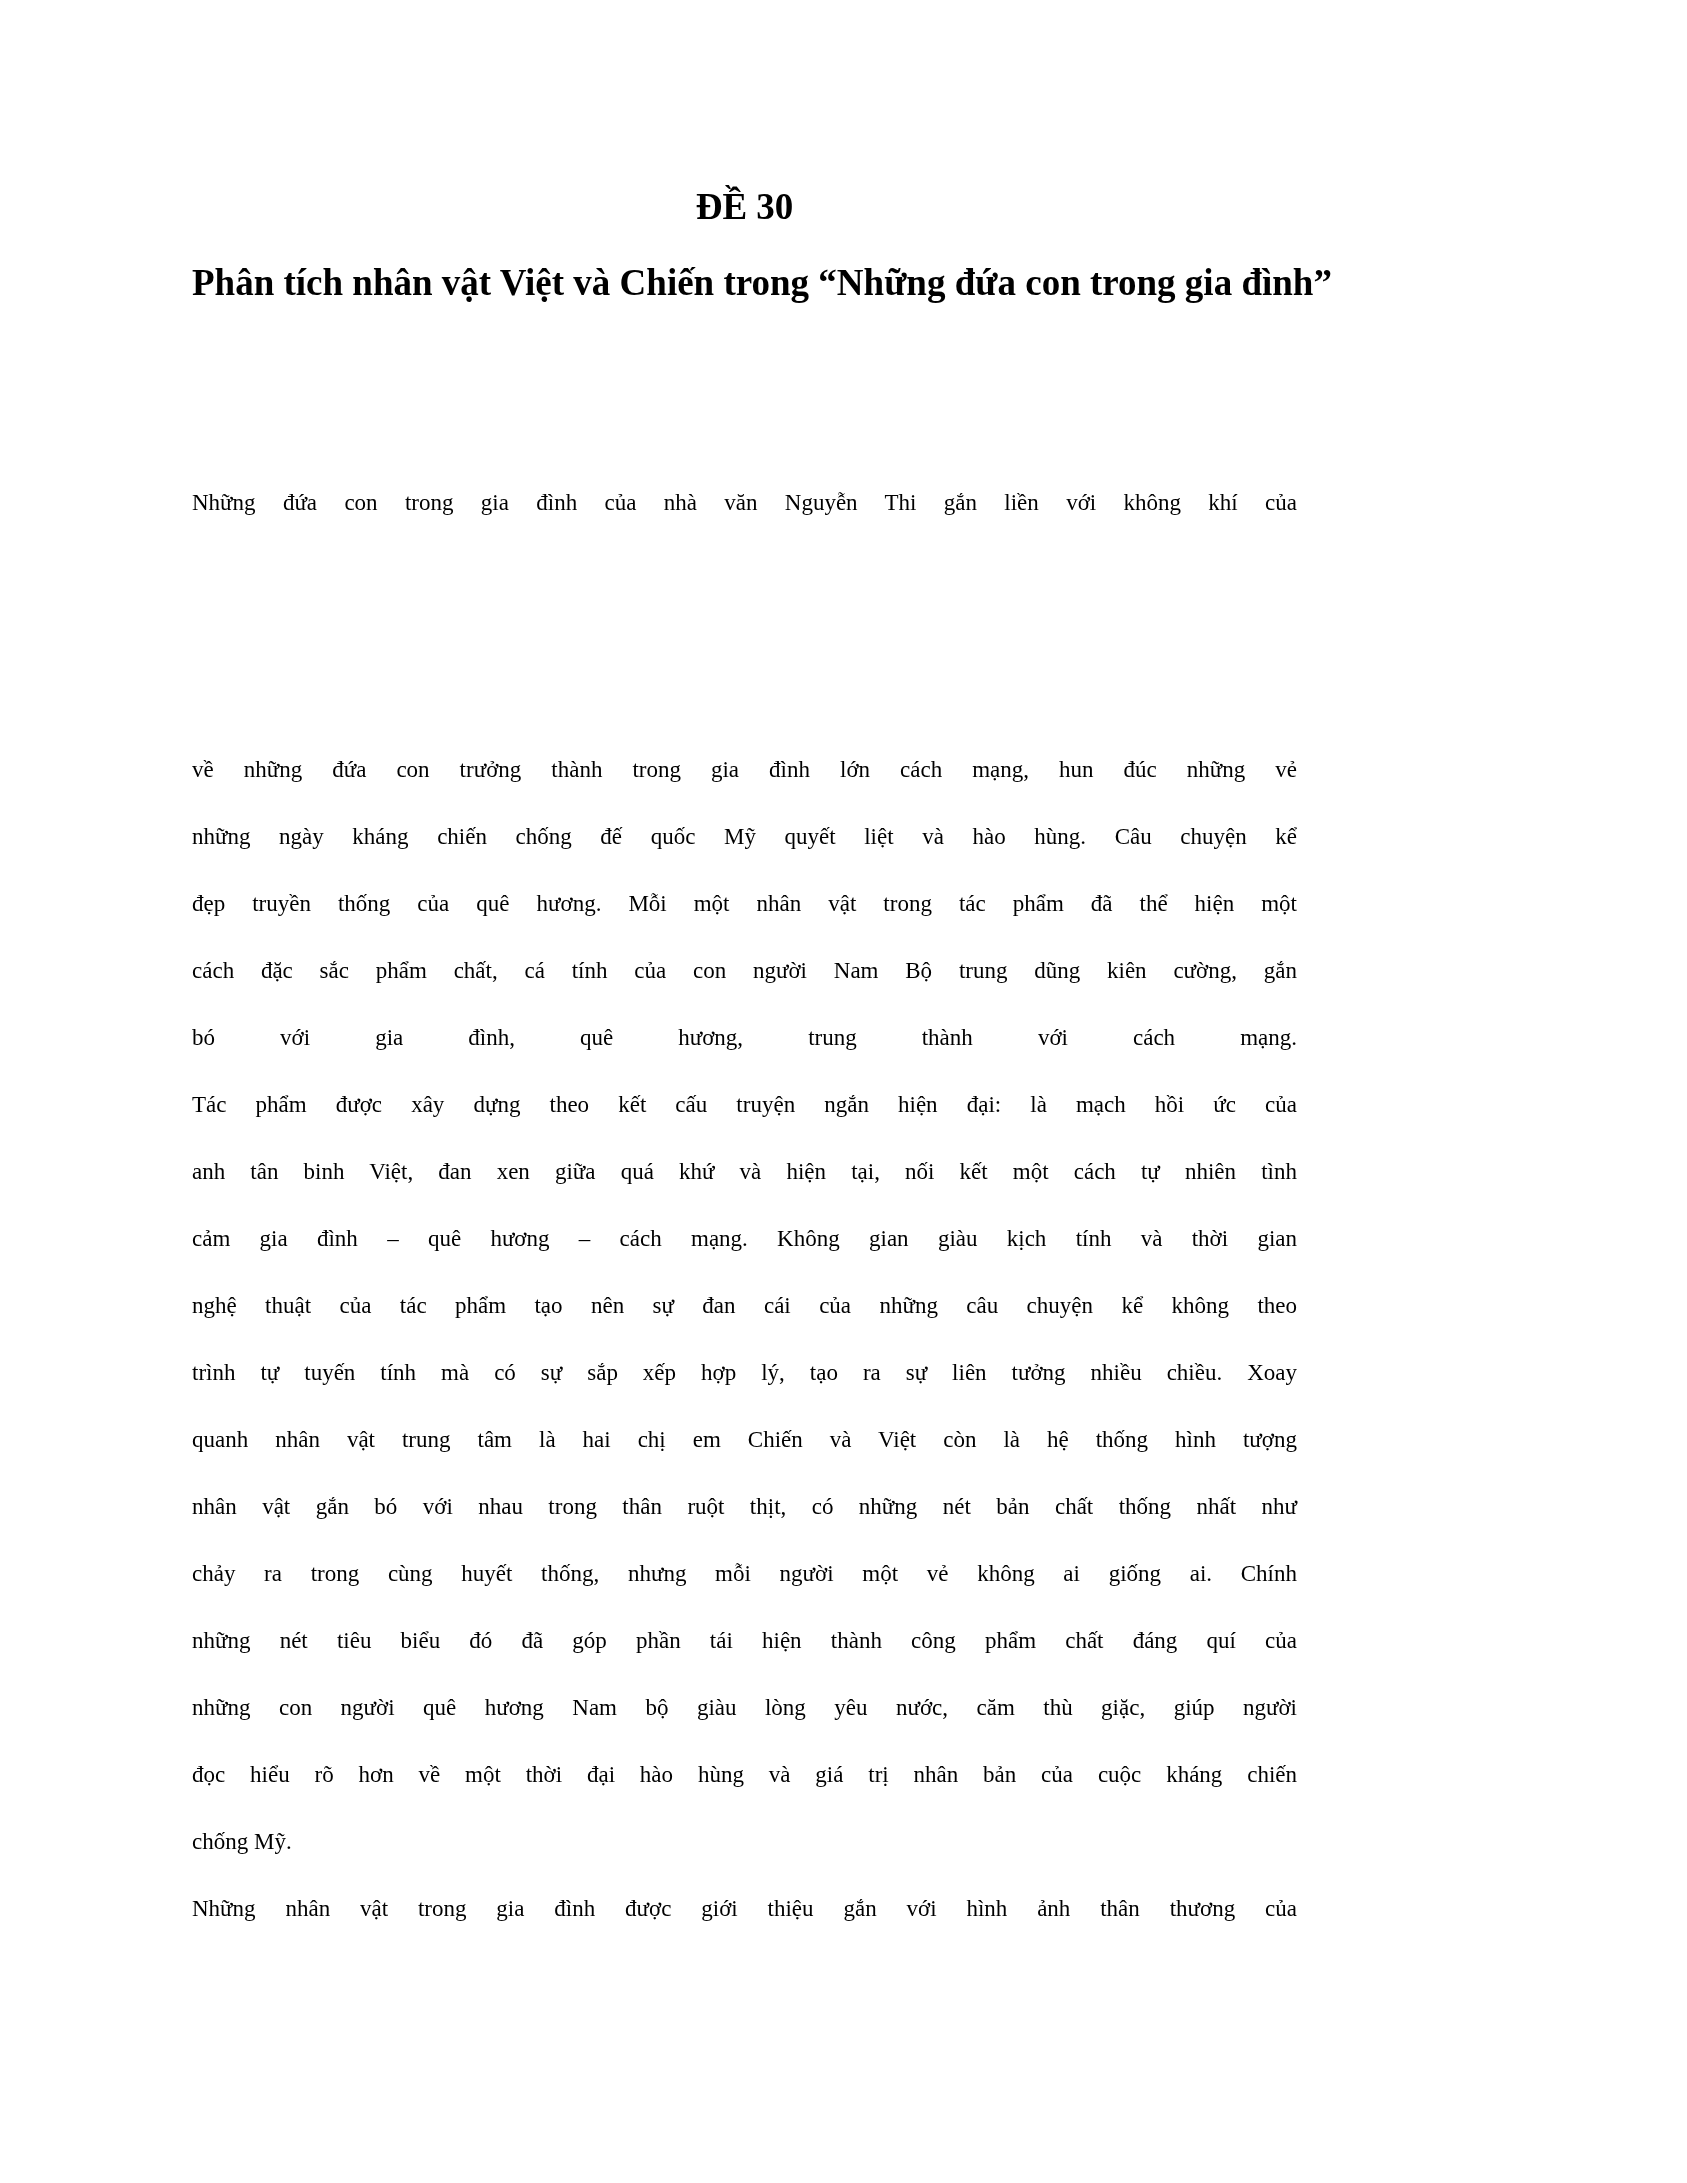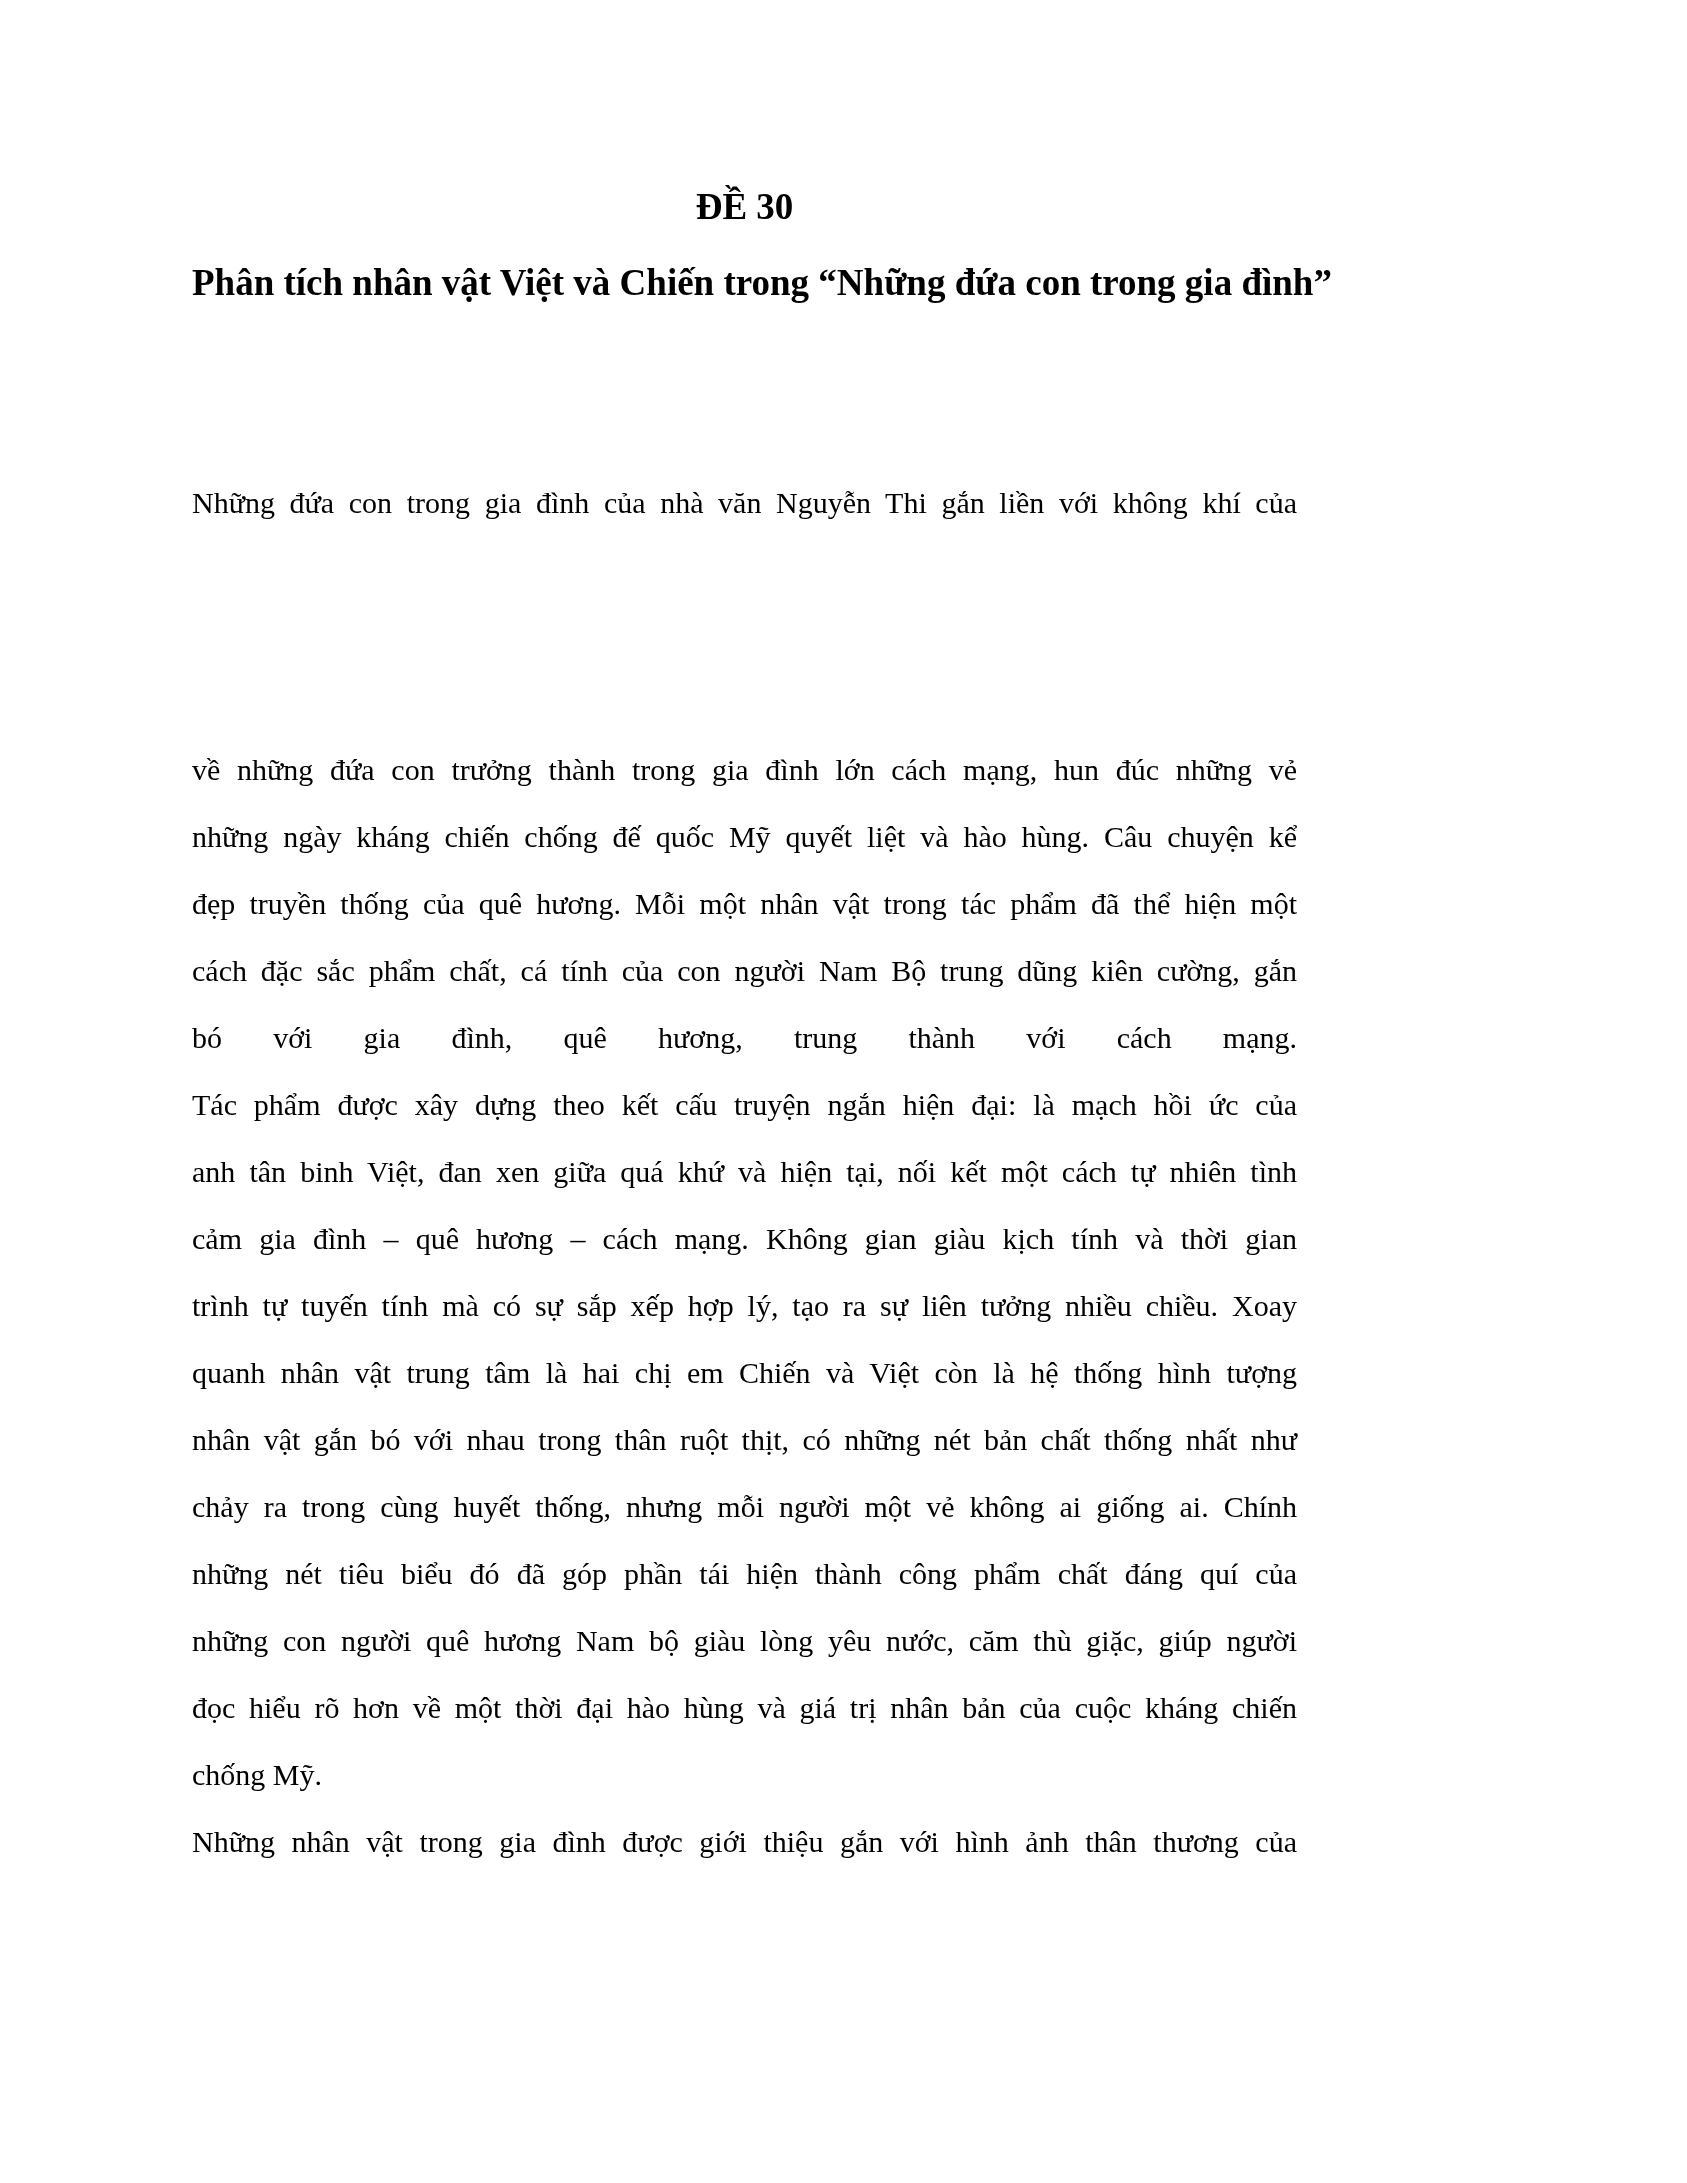--- a/index.html
+++ b/index.html
@@ -31,21 +31,21 @@
     font-weight: bold;
     text-align: right;
     height: 67px;
     line-height: 67px;
     margin-top: 9.3px;
     white-space: nowrap;
   }
   .spacer-after-heading { height: 153px; }
   .spacer-mid-paragraph { height: 200px; }
   .line {
-    font-size: 30px;
+    font-size: 23px;
     height: 67px;
     line-height: 67px;
     text-align: justify;
     text-align-last: justify;
     -moz-text-align-last: justify;
     text-justify: inter-word;
   }
   .line--para-end {
     text-align-last: left;
     -moz-text-align-last: left;
@@ -65,20 +65,21 @@
   <div class="spacer-mid-paragraph"></div>
 
   <div class="line">về những đứa con trưởng thành trong gia đình lớn cách mạng, hun đúc những vẻ</div>
   <div class="line">những ngày kháng chiến chống đế quốc Mỹ quyết liệt và hào hùng. Câu chuyện kể</div>
   <div class="line">đẹp truyền thống của quê hương. Mỗi một nhân vật trong tác phẩm đã thể hiện một</div>
   <div class="line">cách đặc sắc phẩm chất, cá tính của con người Nam Bộ trung dũng kiên cường, gắn</div>
   <div class="line">bó với gia đình, quê hương, trung thành với cách mạng.</div>
   <div class="line">Tác phẩm được xây dựng theo kết cấu truyện ngắn hiện đại: là mạch hồi ức của</div>
   <div class="line">anh tân binh Việt, đan xen giữa quá khứ và hiện tại, nối kết một cách tự nhiên tình</div>
   <div class="line">cảm gia đình – quê hương – cách mạng. Không gian giàu kịch tính và thời gian</div>
+  <div class="line">nghệ thuật của tác phẩm tạo nên sự đan cái của những câu chuyện kể không theo</div>
   <div class="line">trình tự tuyến tính mà có sự sắp xếp hợp lý, tạo ra sự liên tưởng nhiều chiều. Xoay</div>
   <div class="line">quanh nhân vật trung tâm là hai chị em Chiến và Việt còn là hệ thống hình tượng</div>
   <div class="line">nhân vật gắn bó với nhau trong thân ruột thịt, có những nét bản chất thống nhất như</div>
   <div class="line">chảy ra trong cùng huyết thống, nhưng mỗi người một vẻ không ai giống ai. Chính</div>
   <div class="line">những nét tiêu biểu đó đã góp phần tái hiện thành công phẩm chất đáng quí của</div>
   <div class="line">những con người quê hương Nam bộ giàu lòng yêu nước, căm thù giặc, giúp người</div>
   <div class="line">đọc hiểu rõ hơn về một thời đại hào hùng và giá trị nhân bản của cuộc kháng chiến</div>
   <div class="line line--para-end">chống Mỹ.</div>
   <div class="line">Những nhân vật trong gia đình được giới thiệu gắn với hình ảnh thân thương của</div>
 </div>

